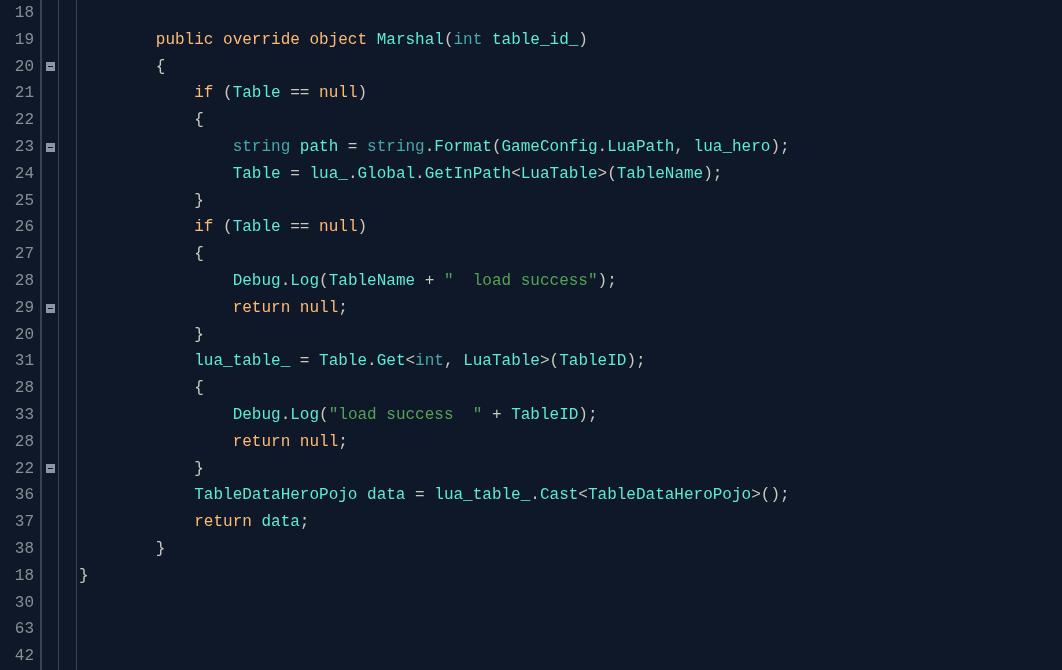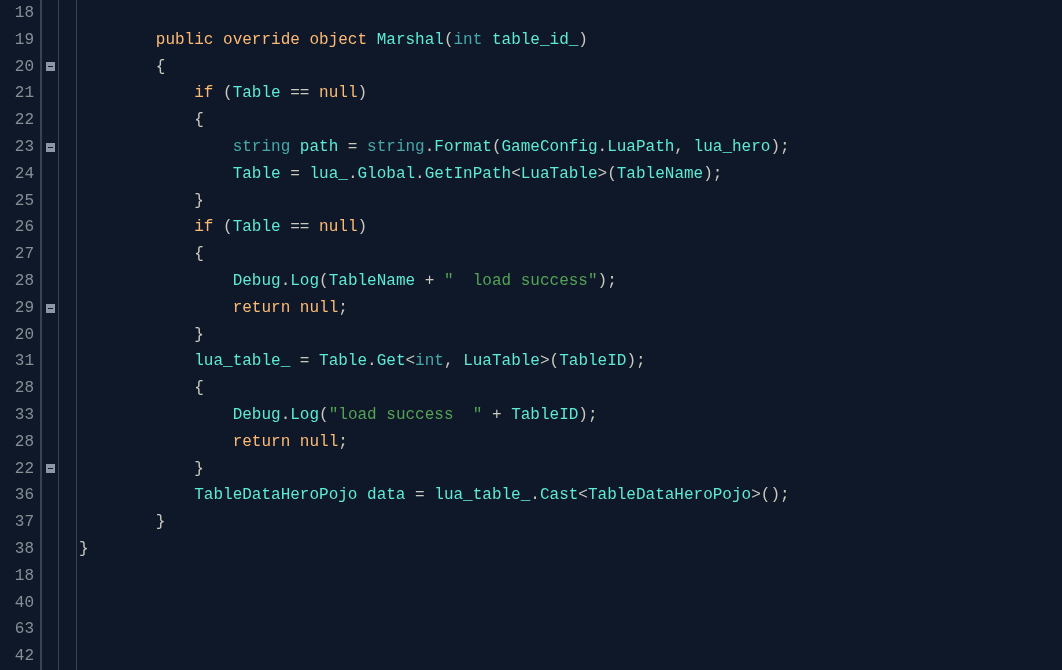--- a/index.html
+++ b/index.html
@@ -107,21 +107,21 @@
     <div class="ln">20</div>
     <div class="ln">31</div>
     <div class="ln">28</div>
     <div class="ln">33</div>
     <div class="ln">28</div>
     <div class="ln">22</div>
     <div class="ln">36</div>
     <div class="ln">37</div>
     <div class="ln">38</div>
     <div class="ln">18</div>
-    <div class="ln">40</div>
+    <div class="ln">30</div>
     <div class="ln">63</div>
     <div class="ln">42</div>
   </div>
 </div>
 
 <div class="fold-col">
   <div class="fold-cell"></div>
   <div class="fold-cell"></div>
   <div class="fold-cell">
       <div class="fold-marker"></div>
@@ -171,15 +171,16 @@
 <div class="code-line"><span>            </span><span class="punc">{</span></div>
 <div class="code-line"><span>                </span><span class="ident">Debug</span><span class="punc">.</span><span class="ident">Log</span><span class="punc">(</span><span class="ident">TableName</span><span> </span><span class="op">+</span><span> </span><span class="str">"  load success"</span><span class="punc">)</span><span class="punc">;</span></div>
 <div class="code-line"><span>                </span><span class="kw">return</span><span> </span><span class="kw">null</span><span class="punc">;</span></div>
 <div class="code-line"><span>            </span><span class="punc">}</span></div>
 <div class="code-line"><span>            </span><span class="ident">lua_table_</span><span> </span><span class="op">=</span><span> </span><span class="ident">Table</span><span class="punc">.</span><span class="ident">Get</span><span class="punc">&lt;</span><span class="type">int</span><span class="punc">,</span><span> </span><span class="ident">LuaTable</span><span class="punc">&gt;</span><span class="punc">(</span><span class="ident">TableID</span><span class="punc">)</span><span class="punc">;</span></div>
 <div class="code-line"><span>            </span><span class="punc">{</span></div>
 <div class="code-line"><span>                </span><span class="ident">Debug</span><span class="punc">.</span><span class="ident">Log</span><span class="punc">(</span><span class="str">"load success  "</span><span> </span><span class="op">+</span><span> </span><span class="ident">TableID</span><span class="punc">)</span><span class="punc">;</span></div>
 <div class="code-line"><span>                </span><span class="kw">return</span><span> </span><span class="kw">null</span><span class="punc">;</span></div>
 <div class="code-line"><span>            </span><span class="punc">}</span></div>
 <div class="code-line"><span>            </span><span class="ident">TableDataHeroPojo</span><span> </span><span class="ident">data</span><span> </span><span class="op">=</span><span> </span><span class="ident">lua_table_</span><span class="punc">.</span><span class="ident">Cast</span><span class="punc">&lt;</span><span class="ident">TableDataHeroPojo</span><span class="punc">&gt;</span><span class="punc">(</span><span class="punc">)</span><span class="punc">;</span></div>
+<div class="code-line"><span>            </span><span class="kw">return</span><span> </span><span class="ident">data</span><span class="punc">;</span></div>
 <div class="code-line"><span>        </span><span class="punc">}</span></div>
 <div class="code-line"><span></span><span class="punc">}</span></div>
 </div>
 
 </body></html>

